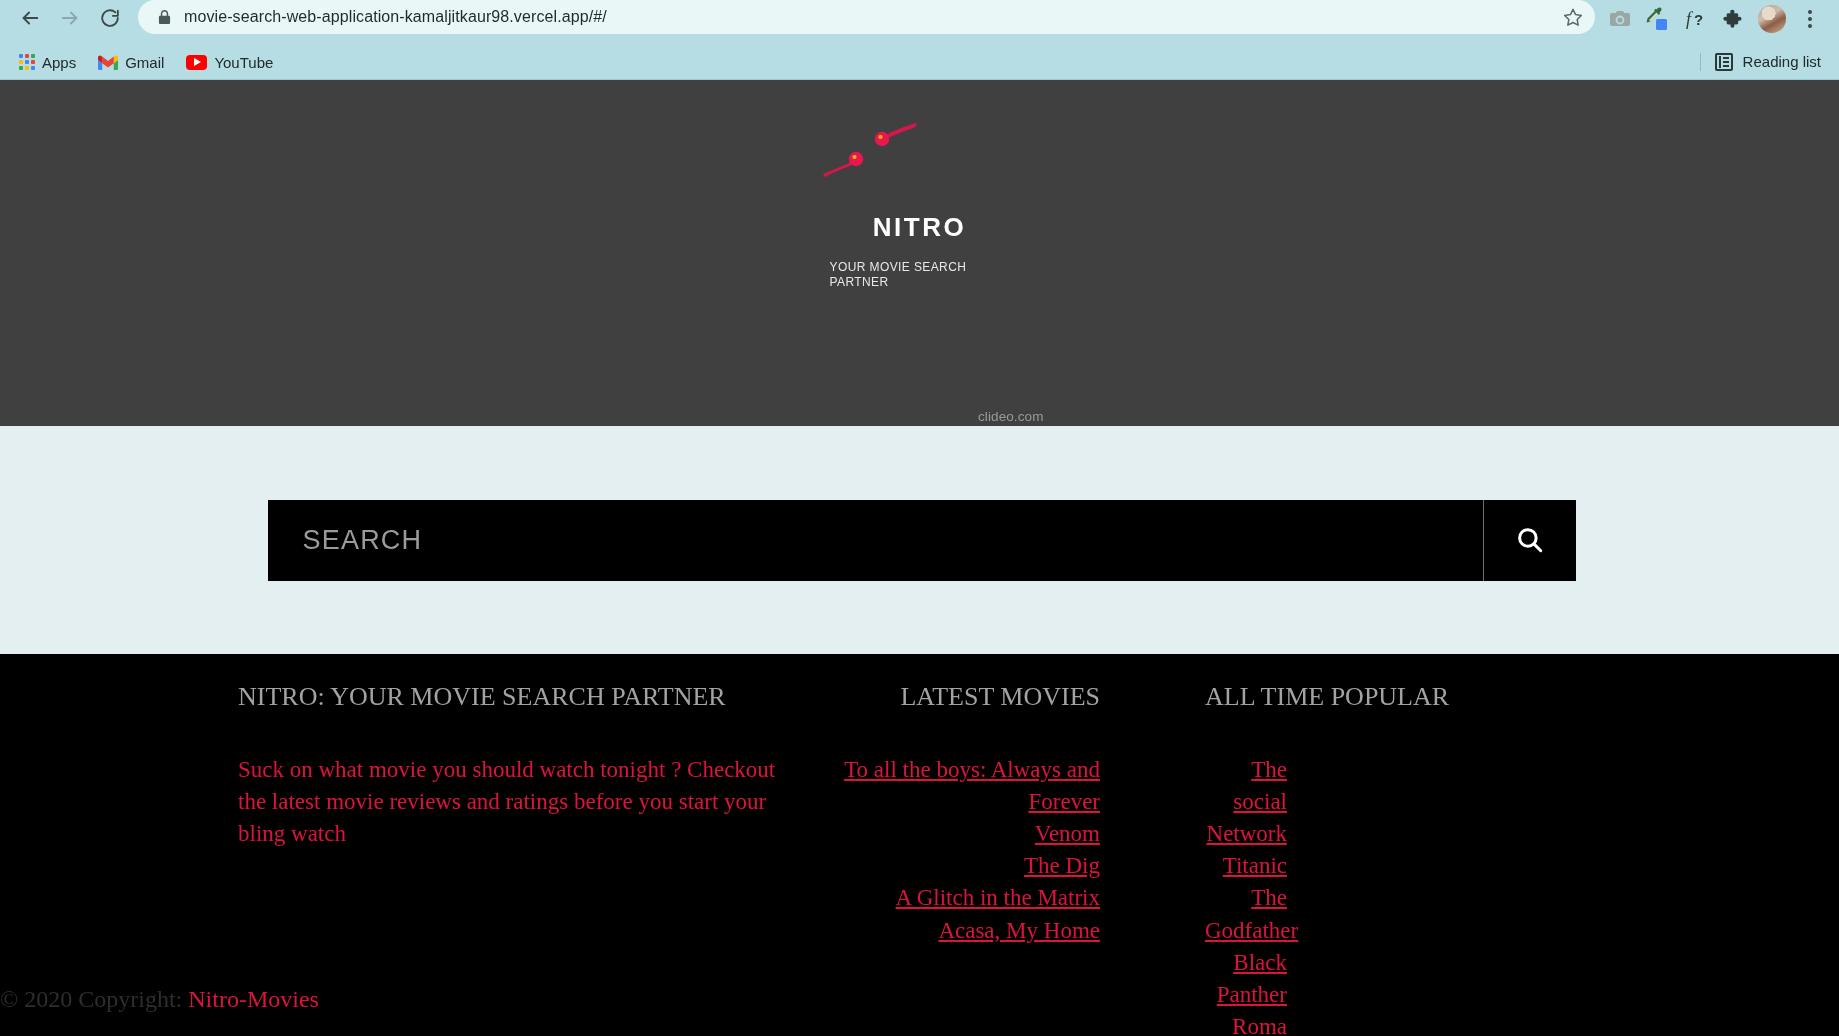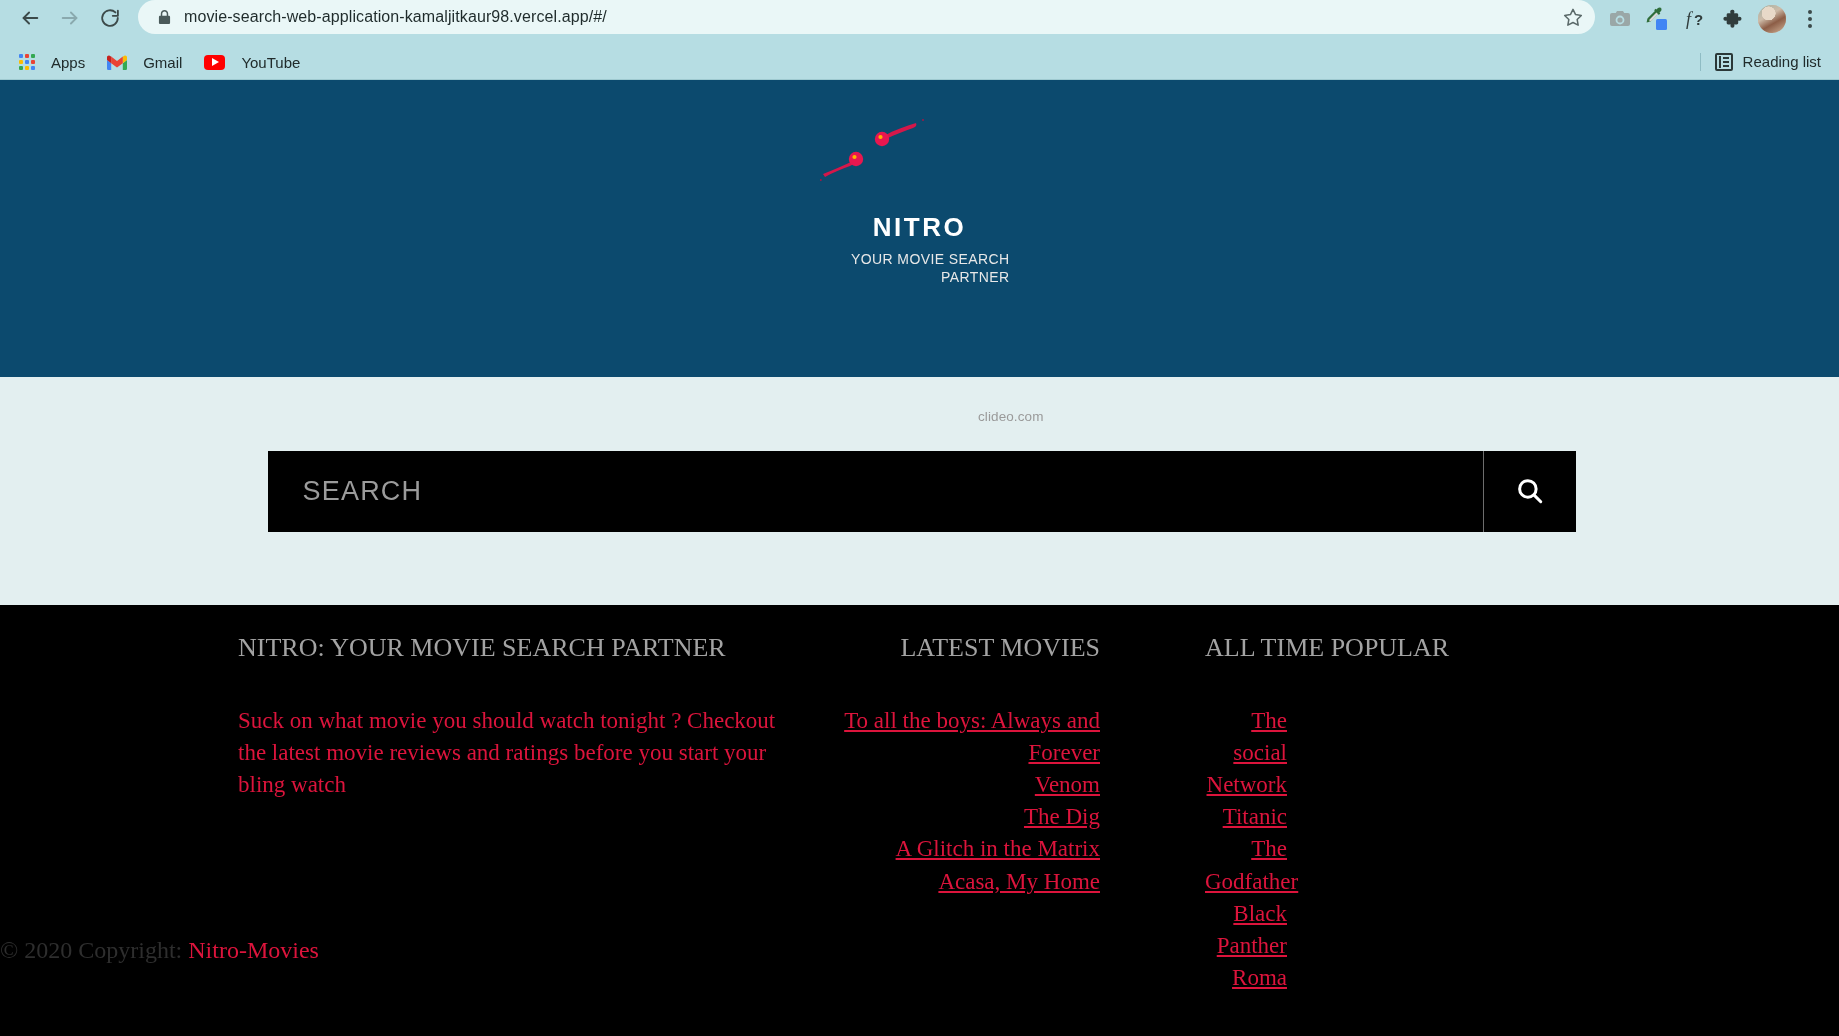--- a/index.html
+++ b/index.html
@@ -122,21 +122,21 @@
     height: 35px;
     display: flex;
     align-items: center;
     padding: 0 10px 0 14px;
     border-bottom: 1px solid #9ec9d0;
   }
 
   .bm-item {
     display: flex;
     align-items: center;
-    gap: 16px;
+    gap: 7px;
     padding: 3px 11px 3px 5px;
     margin-right: 6px;
     font-size: 15px;
     color: #202b2b;
     white-space: nowrap;
   }
 
   .apps-grid {
     width: 16px; height: 16px;
     display: grid;
@@ -190,22 +190,22 @@
   .rl-icon i { display: block; height: 2px; background: #2b3838; }
 
   
   .page {
     width: 1839px;
     background: #000;
   }
 
   
   .hero {
-    height: 297px;
-    background: #0c4a6e;
+    height: 346px;
+    background: #404040;
     position: relative;
     display: flex;
     flex-direction: column;
     align-items: center;
   }
 
   .logo-art {
     width: 200px;
     height: 100px;
     margin-top: 32px;
@@ -216,26 +216,26 @@
     font-size: 26px;
     font-weight: bold;
     color: #ffffff;
     letter-spacing: 2.5px;
     line-height: 1;
     margin-top: 2px;
     font-family: "Liberation Sans", sans-serif;
   }
 
   .brand-tagline {
-    font-size: 14px;
+    font-size: 12px;
     color: #e8e8e8;
     letter-spacing: 0.4px;
-    text-align: right;
+    text-align: left;
     line-height: 1.28;
-    margin-top: 11px;
+    margin-top: 20px;
     width: 180px;
     font-family: "Liberation Sans", sans-serif;
   }
 
   .watermark {
     position: absolute;
     left: 978px;
     top: 329px;
     font-size: 13.5px;
     color: #9a9a9a;

